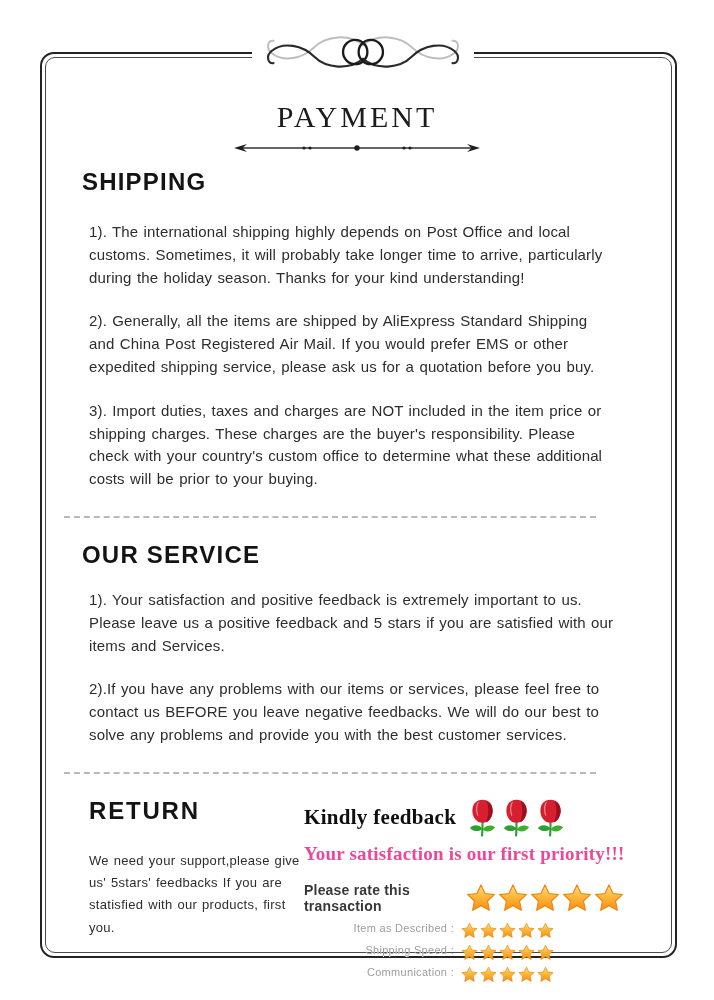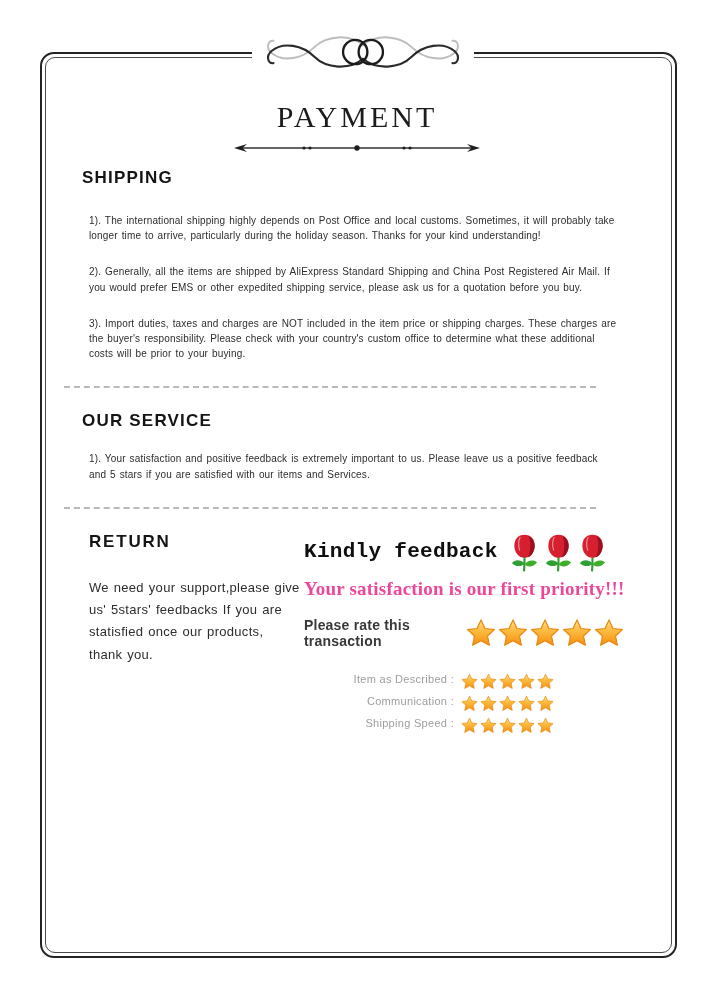--- a/index.html
+++ b/index.html
@@ -42,54 +42,54 @@
   }
   .arrow-divider {
     position: absolute; top: 141px; left: 232px;
     width: 250px; height: 14px;
   }
 
   .content {
     position: absolute; left: 82px; top: 168px; width: 542px;
   }
   .section-heading {
-    font-size: 17px; font-weight: bold; letter-spacing: 1.2px;
+    font-size: 24px; font-weight: bold; letter-spacing: 1.2px;
     color: #141414; margin-bottom: 25px;
   }
   .para {
-    font-size: 10px; line-height: 1.52; letter-spacing: .15px;
+    font-size: 15px; line-height: 1.52; letter-spacing: .15px;
     word-spacing: 1px; color: #2d2d2d;
     margin-bottom: 21px; padding-left: 7px; width: 535px;
   }
   .dashed-divider {
     border: none; border-top: 2px dashed #b9b9b9;
     width: 532px; margin: 25px 0 23px -18px; height: 0;
   }
   .service-block .section-heading { margin-bottom: 20px; }
 
   .bottom-row { display: flex; margin-top: 2px; }
   .return-col { width: 262px; padding-left: 7px; }
   .return-col .section-heading { letter-spacing: 1.8px; }
   .return-text { font-size: 13px; line-height: 1.72; letter-spacing: .3px; word-spacing: 1px; color:#2d2d2d; }
 
   .feedback-col { width: 320px; margin-left: 4px; }
   .kindly-row { display: flex; align-items: flex-start; height: 44px; }
   .kindly-label {
-    font-family: Liberation Mono, monospace;
+    font-family: Liberation Serif, serif;
     font-weight: bold; font-size: 21px; color: #0f0f0f;
     padding-top: 8px; letter-spacing: .3px;
   }
   .roses { display: flex; gap: 5px; margin-left: 12px; }
   .roses svg { width: 29px; height: 42px; }
   .satisfaction-line {
     font-family: "Liberation Serif", serif;
     font-weight: bold; font-size: 19px; letter-spacing: .2px;
     margin-top: 2px; white-space: nowrap;
   }
-  .rate-row { display: flex; align-items: center; margin-top: 17px; margin-bottom: 24px; }
+  .rate-row { display: flex; align-items: center; margin-top: 17px; margin-bottom: 8px; }
   .rate-label { font-size: 14px; font-weight: 600; color: #383838; letter-spacing: .2px; }
   .big-stars { display: flex; gap: 2px; margin-left: 10px; }
   .big-stars svg { width: 30px; height: 30px; }
   .rating-row { display: flex; align-items: flex-start; margin-bottom: 5px; }
   .rating-label {
     width: 150px; text-align: right; font-size: 11px;
     color: #9d9d9d; letter-spacing: .3px;
     text-shadow: 0 1px 0 #ffffff;
     margin-right: 7px;
   }
@@ -160,28 +160,29 @@
       <p class="para">1).  The international shipping highly depends on Post Office and local customs. Sometimes, it will probably take longer time to arrive, particularly during the holiday season. Thanks for your kind understanding!</p>
       <p class="para">2). Generally, all the items are shipped by AliExpress Standard Shipping and China Post Registered Air Mail. If you would prefer EMS or other expedited shipping service, please ask us for a quotation before you buy.</p>
       <p class="para">3). Import duties, taxes and charges are NOT included in the item price or shipping charges. These charges are the buyer's responsibility. Please check with your country's custom office to determine what these additional costs will be prior to your buying.</p>
     </div>
 
     <hr class="dashed-divider">
 
     <div class="service-block">
       <div class="section-heading">OUR SERVICE</div>
       <p class="para">1). Your satisfaction and positive feedback is extremely important to us. Please leave us a positive feedback and 5 stars if you are satisfied with our items and Services.</p>
+      <p class="para">2).If you have any problems with our items or services, please feel free to contact us BEFORE you leave negative feedbacks. We will do our best to solve any problems and provide you with the best customer services.</p>
     </div>
 
     <hr class="dashed-divider">
 
     <div class="bottom-row">
       <div class="return-col">
         <div class="section-heading">RETURN</div>
-        <div class="return-text">We need your support,please give us' 5stars' feedbacks If you are statisfied once our products, thank you.</div>
+        <div class="return-text">We need your support,please give us' 5stars' feedbacks If you are statisfied with our products, first you.</div>
       </div>
 
       <div class="feedback-col">
         <div class="kindly-row">
           <span class="kindly-label">Kindly feedback</span>
           <span class="roses">
               <svg viewBox="0 0 30 42">
                 <use href="#rose-shape"></use>
               </svg>
               <svg viewBox="0 0 30 42">
@@ -227,41 +228,41 @@
               </svg>
               <svg viewBox="0 0 24 24">
                 <use href="#star-shape"></use>
               </svg>
               <svg viewBox="0 0 24 24">
                 <use href="#star-shape"></use>
               </svg>
             </span>
         </div>
         <div class="rating-row">
+          <span class="rating-label">Shipping Speed :</span>
+          <span class="small-stars">
+              <svg viewBox="0 0 24 24">
+                <use href="#star-shape"></use>
+              </svg>
+              <svg viewBox="0 0 24 24">
+                <use href="#star-shape"></use>
+              </svg>
+              <svg viewBox="0 0 24 24">
+                <use href="#star-shape"></use>
+              </svg>
+              <svg viewBox="0 0 24 24">
+                <use href="#star-shape"></use>
+              </svg>
+              <svg viewBox="0 0 24 24">
+                <use href="#star-shape"></use>
+              </svg>
+            </span>
+        </div>
+        <div class="rating-row">
           <span class="rating-label">Communication :</span>
-          <span class="small-stars">
-              <svg viewBox="0 0 24 24">
-                <use href="#star-shape"></use>
-              </svg>
-              <svg viewBox="0 0 24 24">
-                <use href="#star-shape"></use>
-              </svg>
-              <svg viewBox="0 0 24 24">
-                <use href="#star-shape"></use>
-              </svg>
-              <svg viewBox="0 0 24 24">
-                <use href="#star-shape"></use>
-              </svg>
-              <svg viewBox="0 0 24 24">
-                <use href="#star-shape"></use>
-              </svg>
-            </span>
-        </div>
-        <div class="rating-row">
-          <span class="rating-label">Shipping Speed :</span>
           <span class="small-stars">
               <svg viewBox="0 0 24 24">
                 <use href="#star-shape"></use>
               </svg>
               <svg viewBox="0 0 24 24">
                 <use href="#star-shape"></use>
               </svg>
               <svg viewBox="0 0 24 24">
                 <use href="#star-shape"></use>
               </svg>

